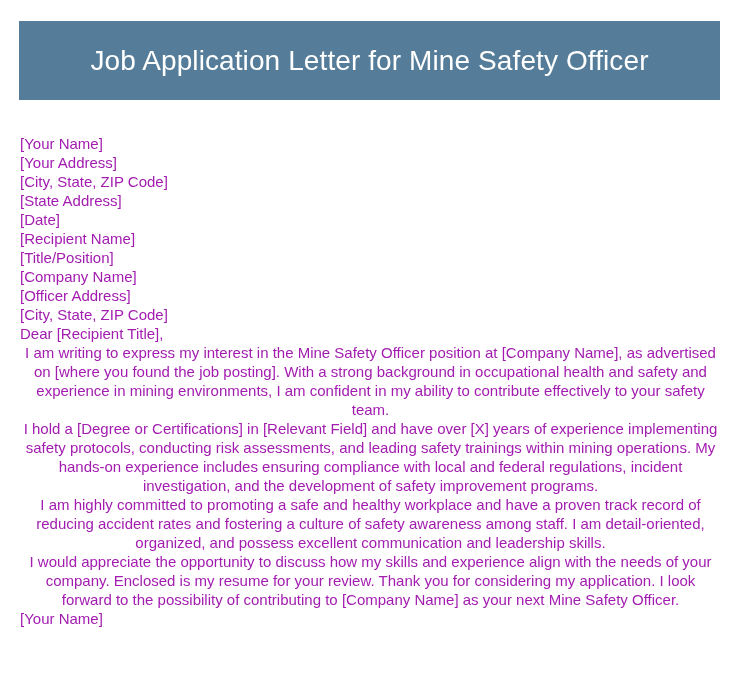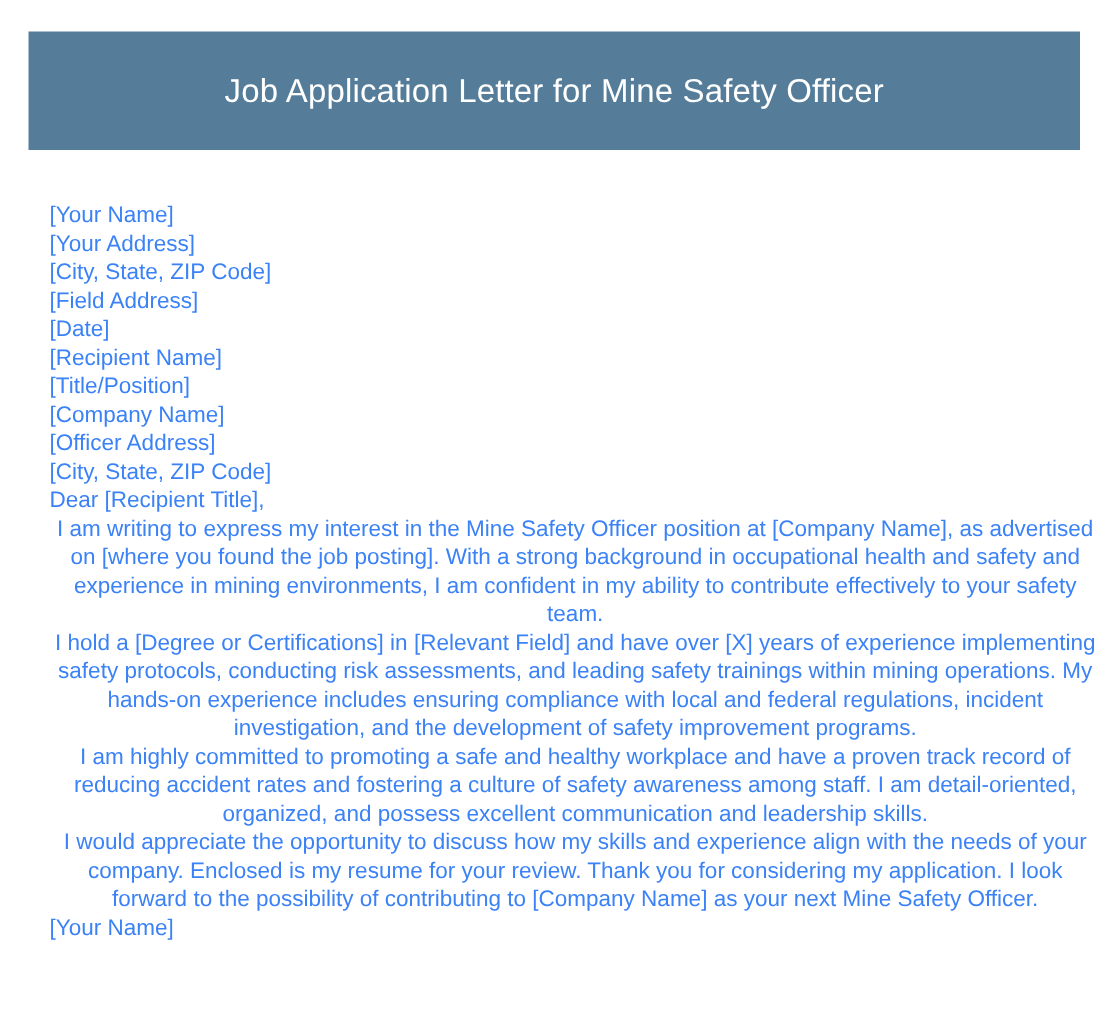--- a/index.html
+++ b/index.html
@@ -34,36 +34,36 @@
     background: #557d99;
     display: flex;
     align-items: center;
     justify-content: center;
     box-sizing: border-box;
   }
 
   .header-title {
     color: #ffffff;
     font-family: "Liberation Sans", sans-serif;
-    font-size: 22px;
+    font-size: 28px;
     font-weight: 400;
     line-height: 26px;
     letter-spacing: 0.1px;
     text-align: center;
     white-space: nowrap;
   }
 
   
   .letter-body {
     position: absolute;
-    left: 33px;
+    left: 20px;
     top: 134px;
     width: 701px;
     box-sizing: border-box;
-    color: #3b82f6;
+    color: #a21caf;
     font-family: "Liberation Sans", sans-serif;
     font-size: 15px;
     line-height: 19px;
     font-weight: 400;
   }
 
   .letter-line {
     display: block;
     margin: 0;
     padding: 0;
@@ -85,21 +85,21 @@
   <div class="header-banner">
     <div class="header-title">Job Application Letter for Mine Safety Officer</div>
   </div>
 
   <div class="letter-body">
 
     <div>
       <span class="letter-line">[Your Name]</span>
       <span class="letter-line">[Your Address]</span>
       <span class="letter-line">[City, State, ZIP Code]</span>
-      <span class="letter-line">[Field Address]</span>
+      <span class="letter-line">[State Address]</span>
       <span class="letter-line">[Date]</span>
     </div>
 
     <div>
       <span class="letter-line">[Recipient Name]</span>
       <span class="letter-line">[Title/Position]</span>
       <span class="letter-line">[Company Name]</span>
       <span class="letter-line">[Officer Address]</span>
       <span class="letter-line">[City, State, ZIP Code]</span>
     </div>

